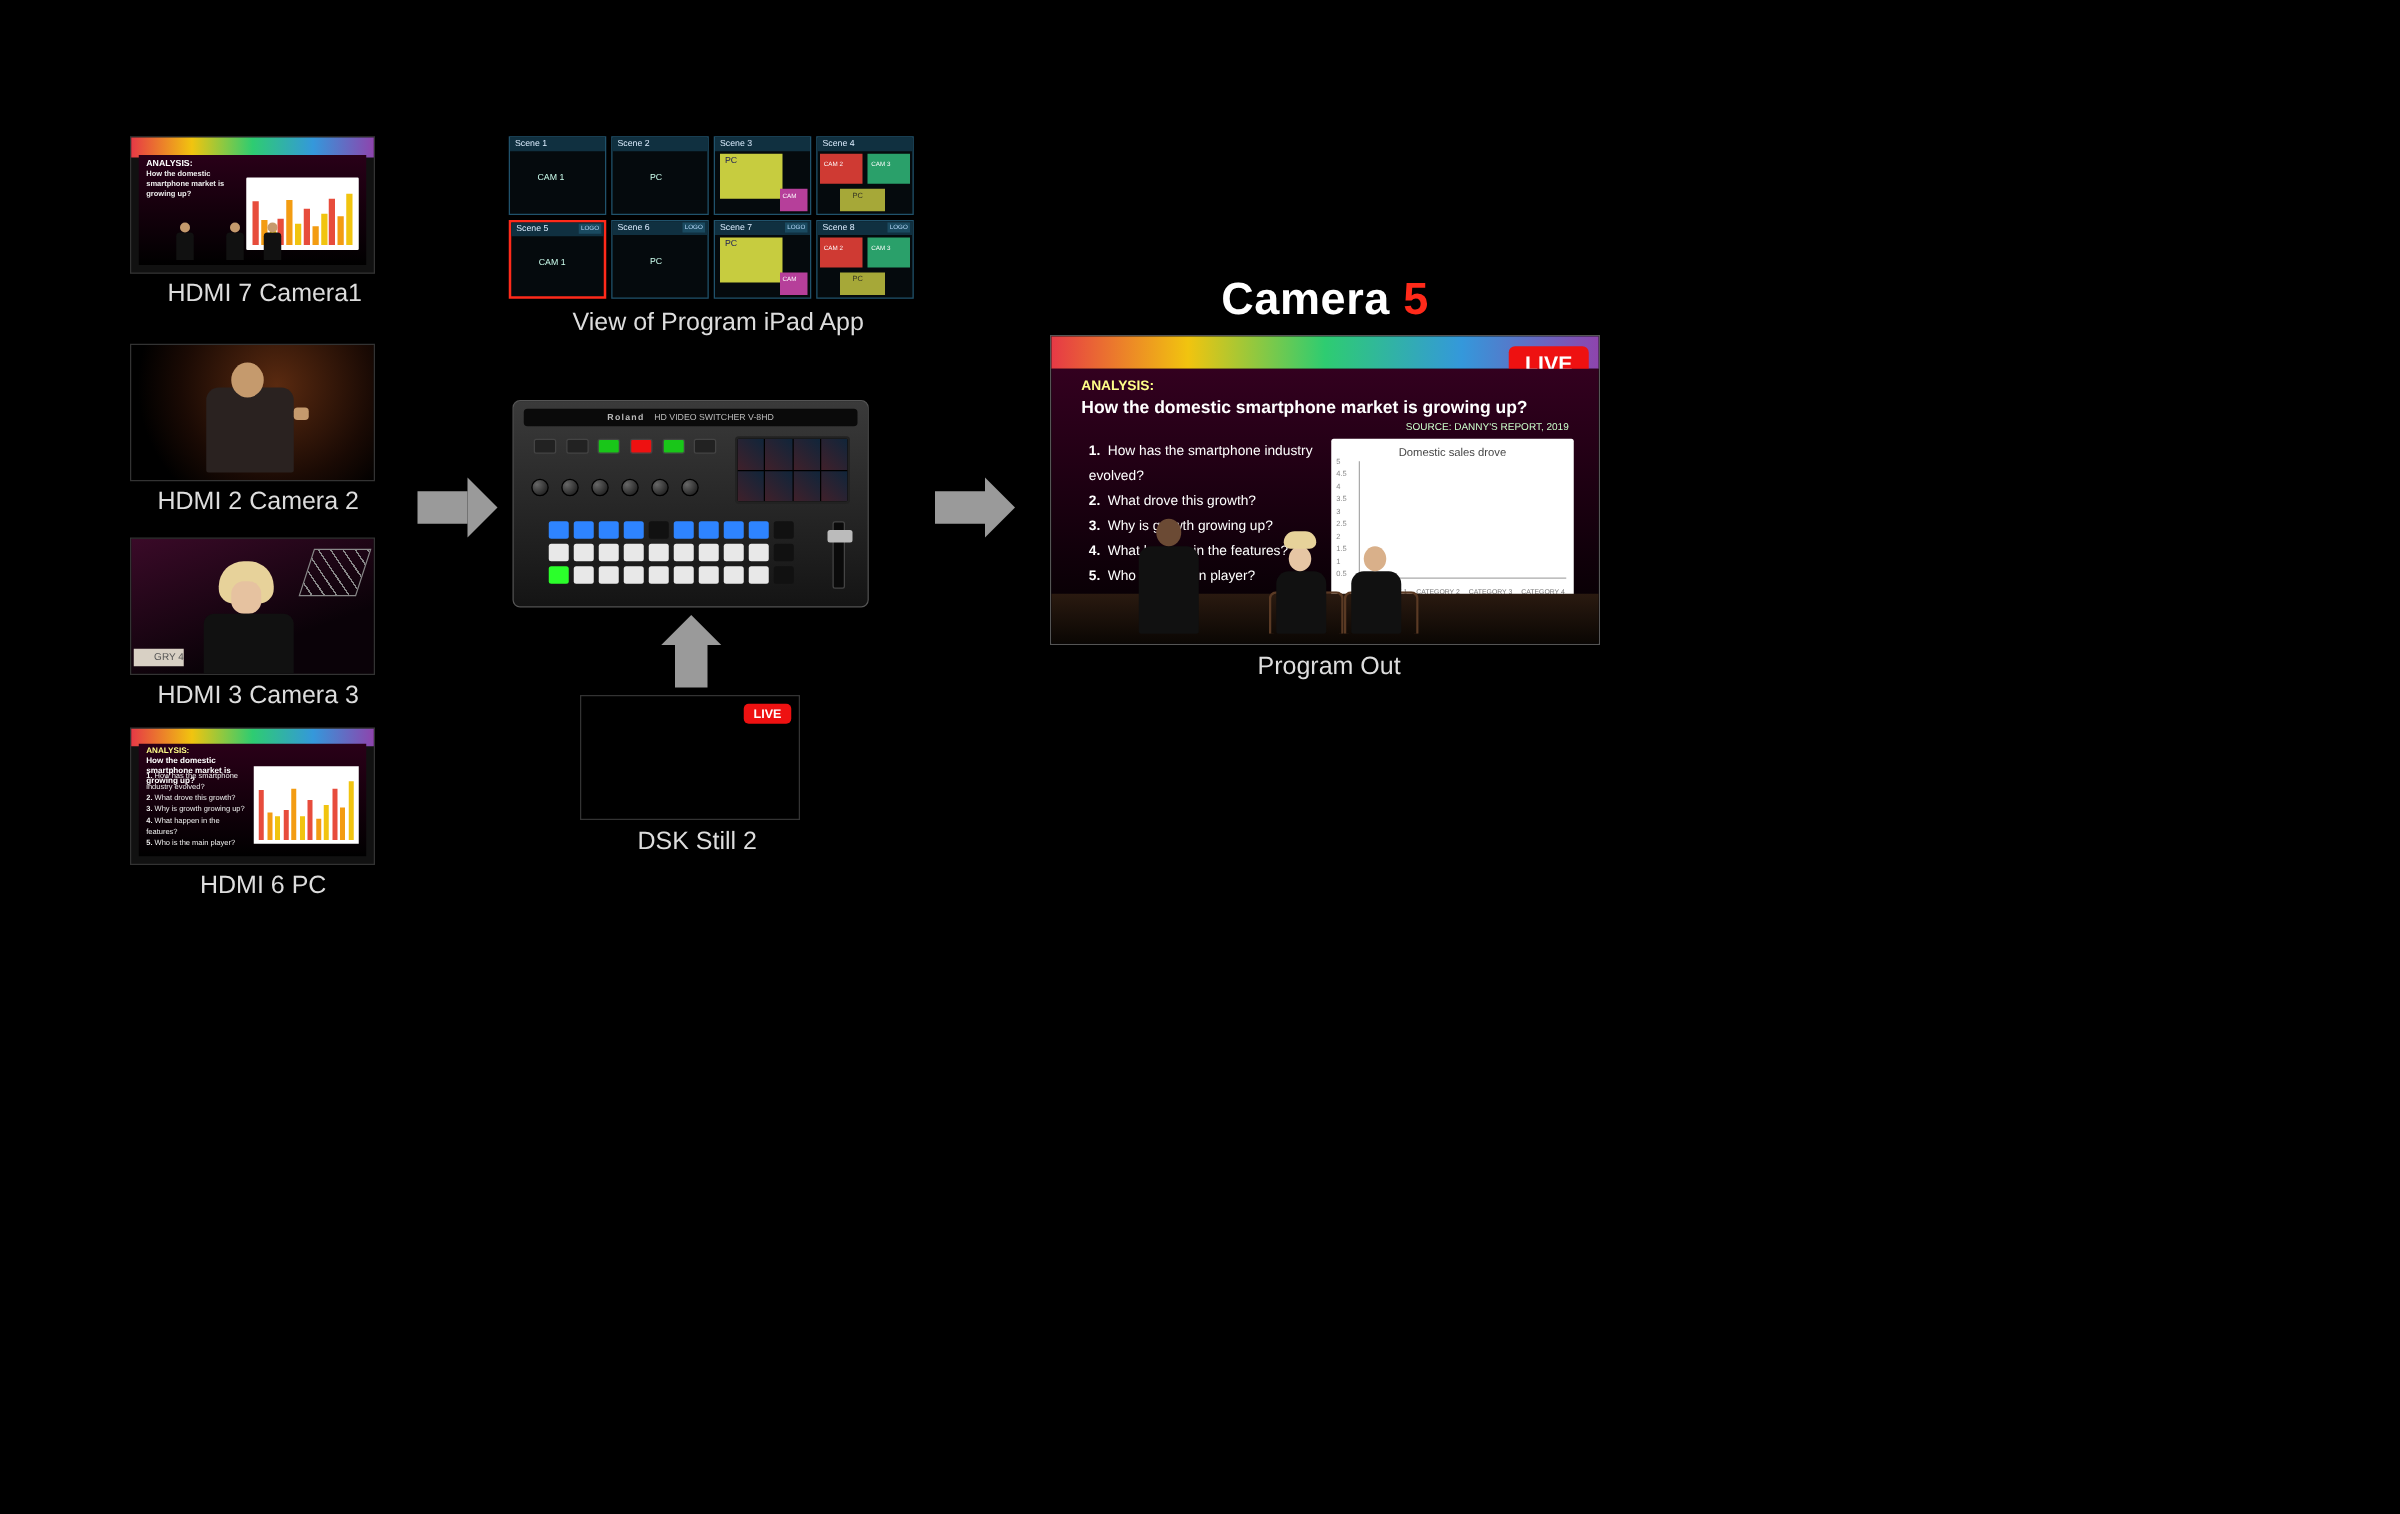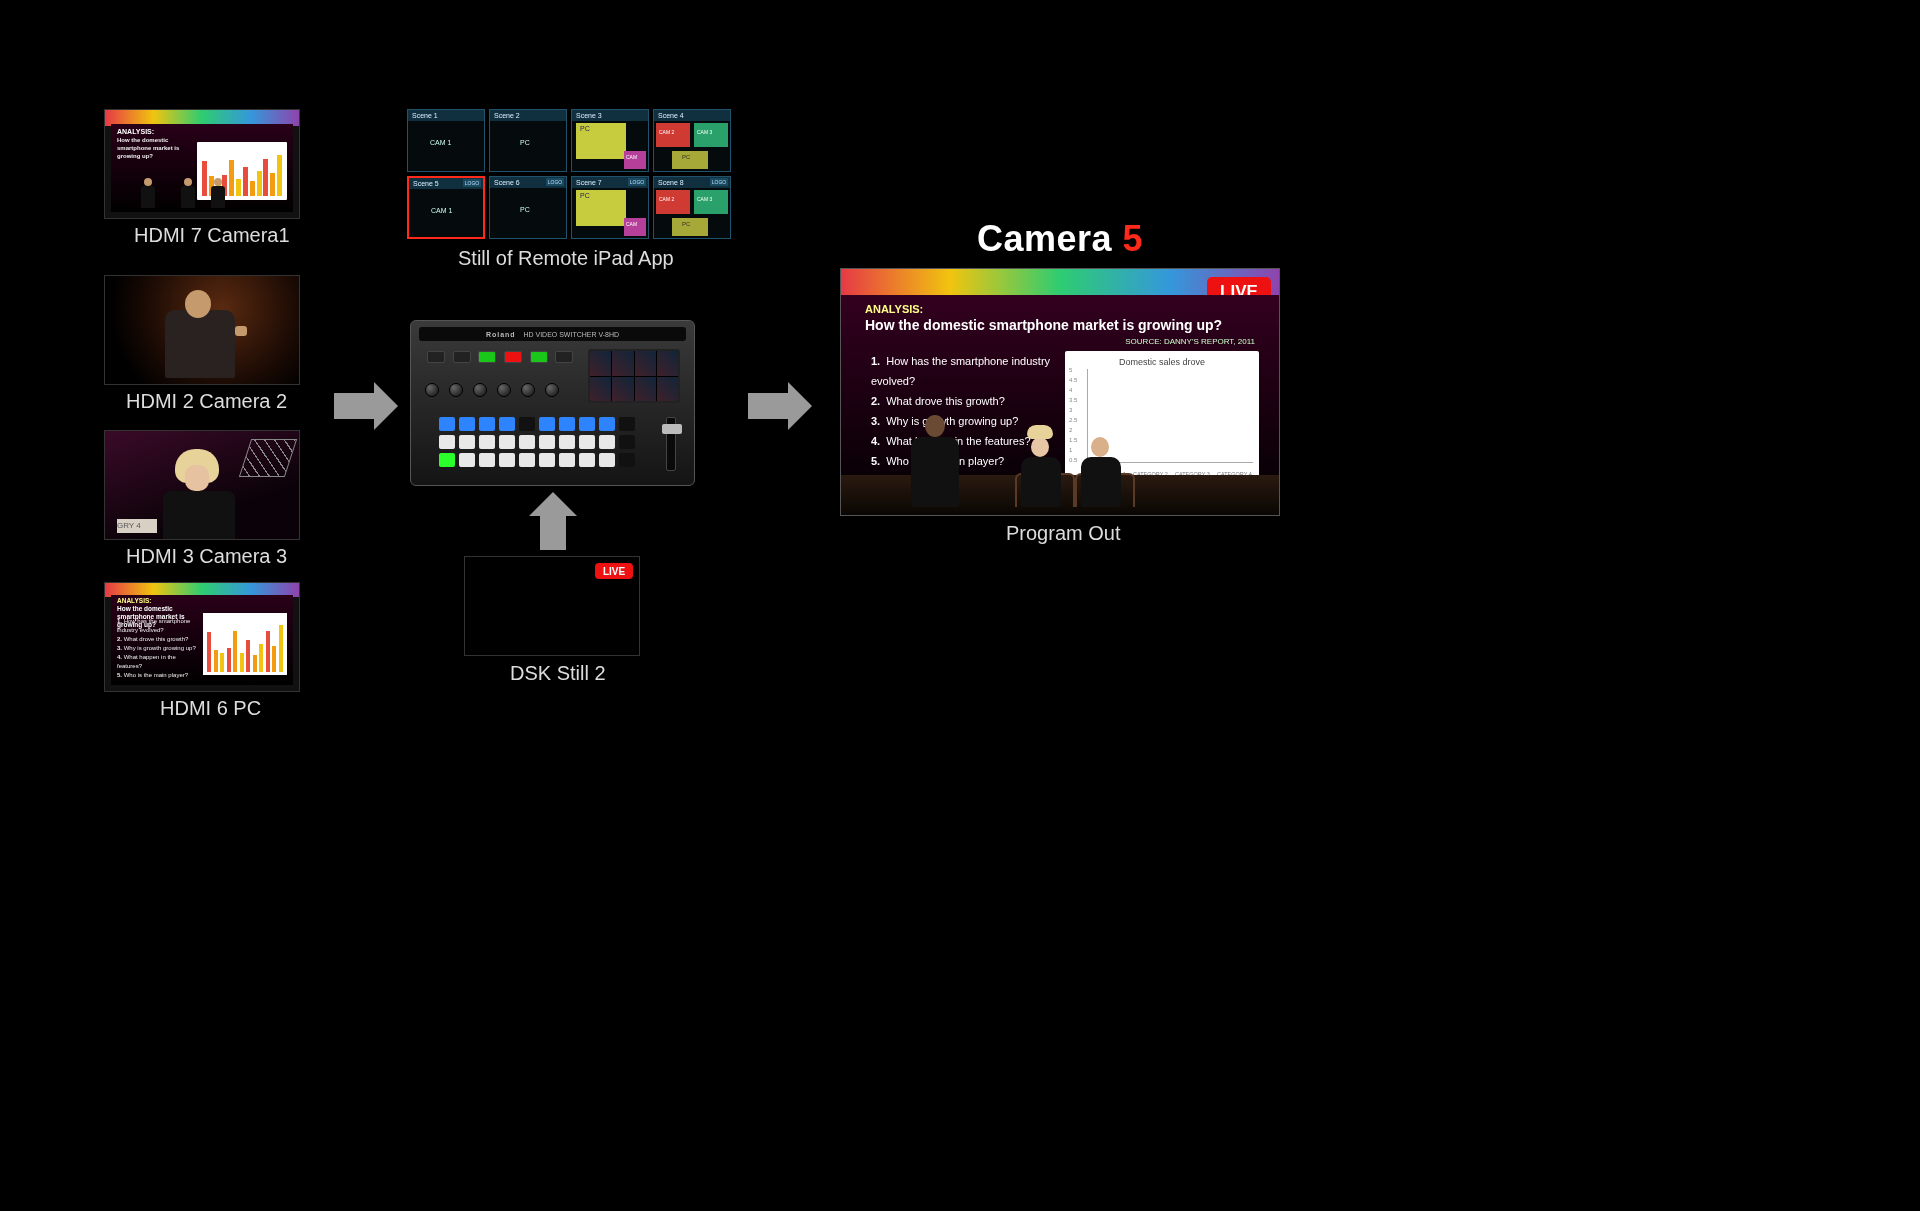--- a/index.html
+++ b/index.html
@@ -32,21 +32,21 @@
   .hdmi2 .body{position:absolute;left:60px;bottom:6px;width:70px;height:68px;background:#2a2220;border-radius:10px 10px 2px 2px}
   .hdmi2 .head{left:80px;top:14px;width:26px;height:28px}
   .hdmi2 .hand{position:absolute;left:130px;top:50px;width:12px;height:10px;background:#c59a6d;border-radius:3px}
 
   
   .hdmi3{background:linear-gradient(160deg,#3a0a28 0%,#0a0208 70%)}
   .hdmi3 .truss{position:absolute;right:8px;top:8px;width:46px;height:38px;border:1px solid #888;transform:skewX(-18deg);background:repeating-linear-gradient(45deg,transparent 0 6px,#888 6px 7px)}
   .hdmi3 .hair{position:absolute;left:70px;top:18px;width:44px;height:34px;background:#e7d29a;border-radius:20px 20px 12px 12px}
   .hdmi3 .face{position:absolute;left:80px;top:34px;width:24px;height:26px;background:#e6c2a0;border-radius:10px}
   .hdmi3 .body{position:absolute;left:58px;bottom:0;width:72px;height:48px;background:#111;border-radius:8px 8px 0 0}
-  .hdmi3 .tag{position:absolute;left:12px;bottom:6px;width:40px;height:14px;background:#d8d0c4;color:#555;font-size:8px;line-height:14px;text-align:left}
+  .hdmi3 .tag{position:absolute;left:2px;bottom:6px;width:40px;height:14px;background:#d8d0c4;color:#555;font-size:8px;line-height:14px;text-align:right}
 
   
   .hdmi4 .panel{position:absolute;inset:12px 6px 6px 6px;background:linear-gradient(#2a0018,#000)}
   .hdmi4 .rainbow{height:14px}
   .hdmi4 .tl{position:absolute;left:6px;top:2px;right:92px;color:#fff;font-size:6.5px;line-height:8px}
   .hdmi4 .list{position:absolute;left:6px;top:22px;right:92px;font-size:6px;color:#eee;line-height:9px}
   .hdmi4 .chart{position:absolute;right:6px;top:18px;width:84px;height:62px;background:#fff;display:flex;align-items:flex-end;justify-content:space-around;padding:3px}
   .hdmi4 .bar{width:4px;background:#f39c12}
   .hdmi4 .bar.r{background:#e74c3c}
   .hdmi4 .bar.y{background:#f1c40f}
@@ -297,21 +297,21 @@
           </div>
         <div class="blk teal" style="right:2px;top:2px;width:34px;height:24px">
             <div class="txt" style="left:3px;top:6px;font-size:5px;color:#fff">CAM 3</div>
           </div>
         <div class="blk olive" style="left:18px;bottom:2px;width:36px;height:18px">
             <div class="txt" style="left:10px;top:3px;font-size:6px;color:#332">PC</div>
           </div>
       </div>
     </div>
   </div>
-  <div class="lbl" style="left:458px;top:247px">Still of Remote iPad App</div>
+  <div class="lbl" style="left:458px;top:247px">View of Program iPad App</div>
 
   <div class="device">
     <div class="topbar"><span style="font-weight:700;letter-spacing:1px">Roland</span>&nbsp;&nbsp;&nbsp;&nbsp;<span>HD VIDEO SWITCHER  V-8HD</span></div>
     <div class="btnrow">
       <div class="btn"></div>
         <div class="btn"></div>
         <div class="btn g"></div>
         <div class="btn r"></div>
         <div class="btn g"></div>
         <div class="btn"></div>
@@ -392,21 +392,21 @@
   <div class="progTitle">
     <span>Camera </span><span class="num">5</span>
   </div>
 
   <div class="prog">
     <div class="rainbow"></div>
     <div class="livebadge">LIVE</div>
     <div class="slide">
       <div class="an">ANALYSIS:</div>
       <div class="q">How the domestic smartphone market is growing up?</div>
-      <div class="src">SOURCE: DANNY'S REPORT, 2011</div>
+      <div class="src">SOURCE: DANNY'S REPORT, 2019</div>
       <div class="list">
         <div><b>1.</b><span>How has the smartphone industry evolved?</span></div>
         <div><b>2.</b><span>What drove this growth?</span></div>
         <div><b>3.</b><span>Why is growth growing up?</span></div>
         <div><b>4.</b><span>What happen in the features?</span></div>
         <div><b>5.</b><span>Who is the main player?</span></div>
       </div>
       <div class="chartbox">
         <div class="ct">Domestic sales drove</div>
         <div class="axes" id="chart-axes">

